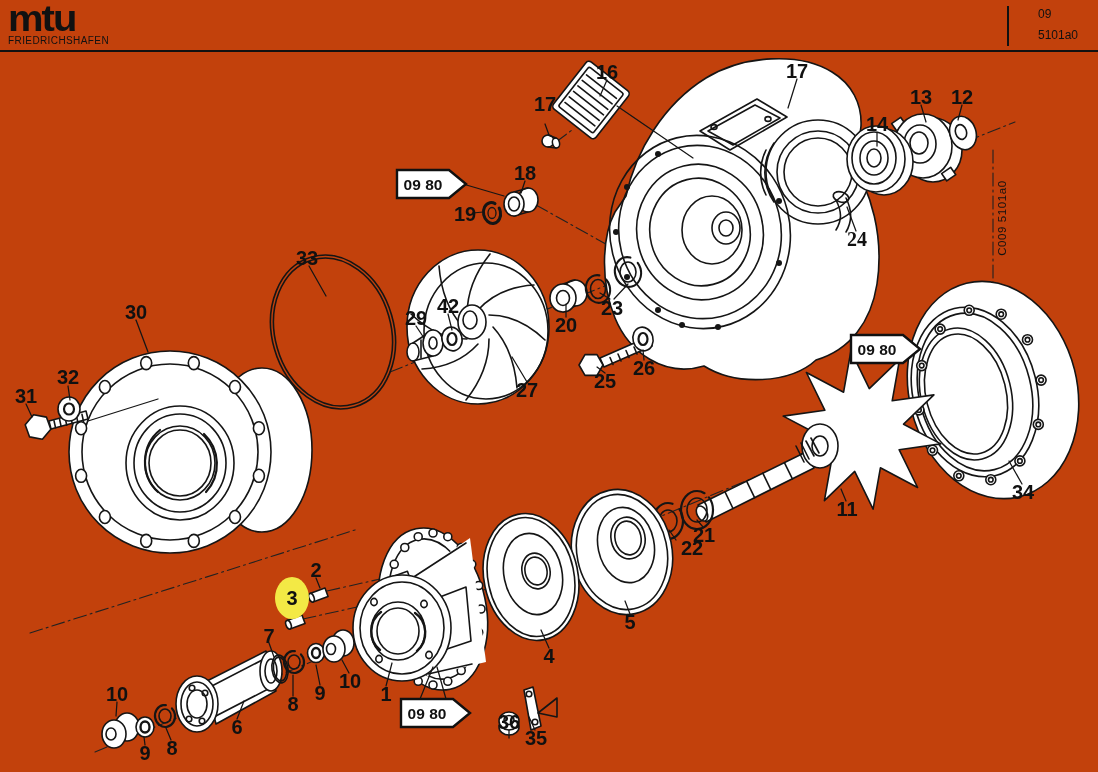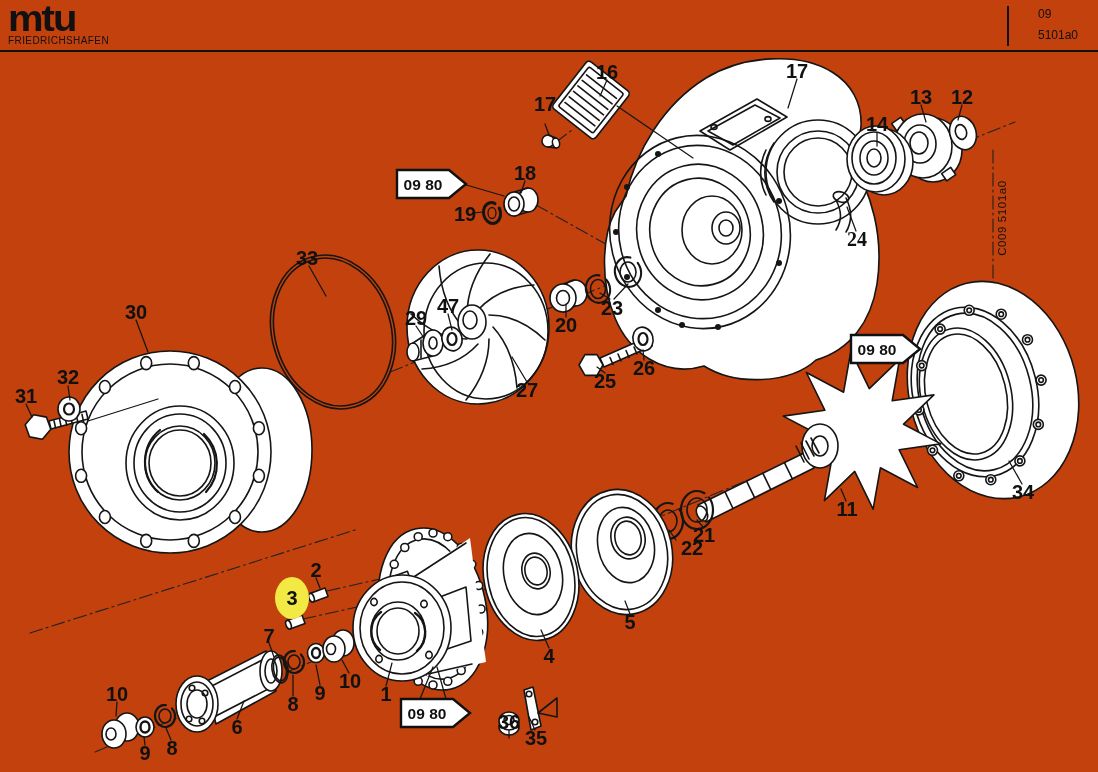--- a/index.html
+++ b/index.html
@@ -491,21 +491,21 @@
       <div class="part-label" style="left: 525px; top: 173px;">18</div>
       <div class="part-label" style="left: 465px; top: 214px;">19</div>
       <div class="part-label" style="left: 566px; top: 325px;">20</div>
       <div class="part-label" style="left: 704px; top: 535px;">21</div>
       <div class="part-label" style="left: 676px; top: 548px; padding-left: 32px;">22</div>
       <div class="part-label" style="left: 612px; top: 308px;">23</div>
       <div class="part-label" style="left: 857px; top: 239px; font-family: Liberation Serif, serif;">24</div>
       <div class="part-label" style="left: 605px; top: 381px;">25</div>
       <div class="part-label" style="left: 644px; top: 368px;">26</div>
       <div class="part-label" style="left: 527px; top: 390px;">27</div>
-      <div class="part-label" style="left: 448px; top: 306px;">47</div>
+      <div class="part-label" style="left: 448px; top: 306px;">42</div>
       <div class="part-label" style="left: 416px; top: 318px;">29</div>
       <div class="part-label" style="left: 136px; top: 312px;">30</div>
       <div class="part-label" style="left: 26px; top: 396px;">31</div>
       <div class="part-label" style="left: 68px; top: 377px;">32</div>
       <div class="part-label" style="left: 307px; top: 258px;">33</div>
       <div class="part-label" style="left: 1023px; top: 492px;">34</div>
       <div class="part-label" style="left: 536px; top: 738px;">35</div>
       <div class="part-label" style="left: 509px; top: 722px;">36</div>
     </div>
 <svg width="76" height="36" class="arrow-box" style="left: 395px; top: 166px;">

